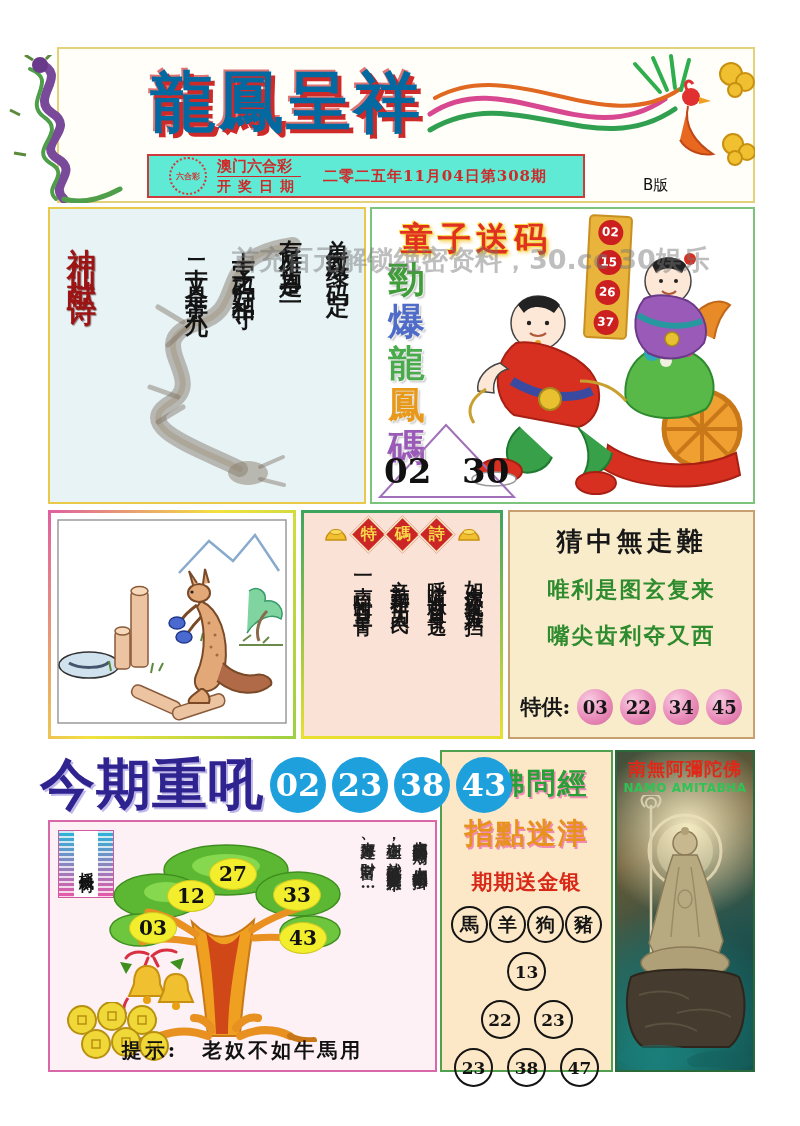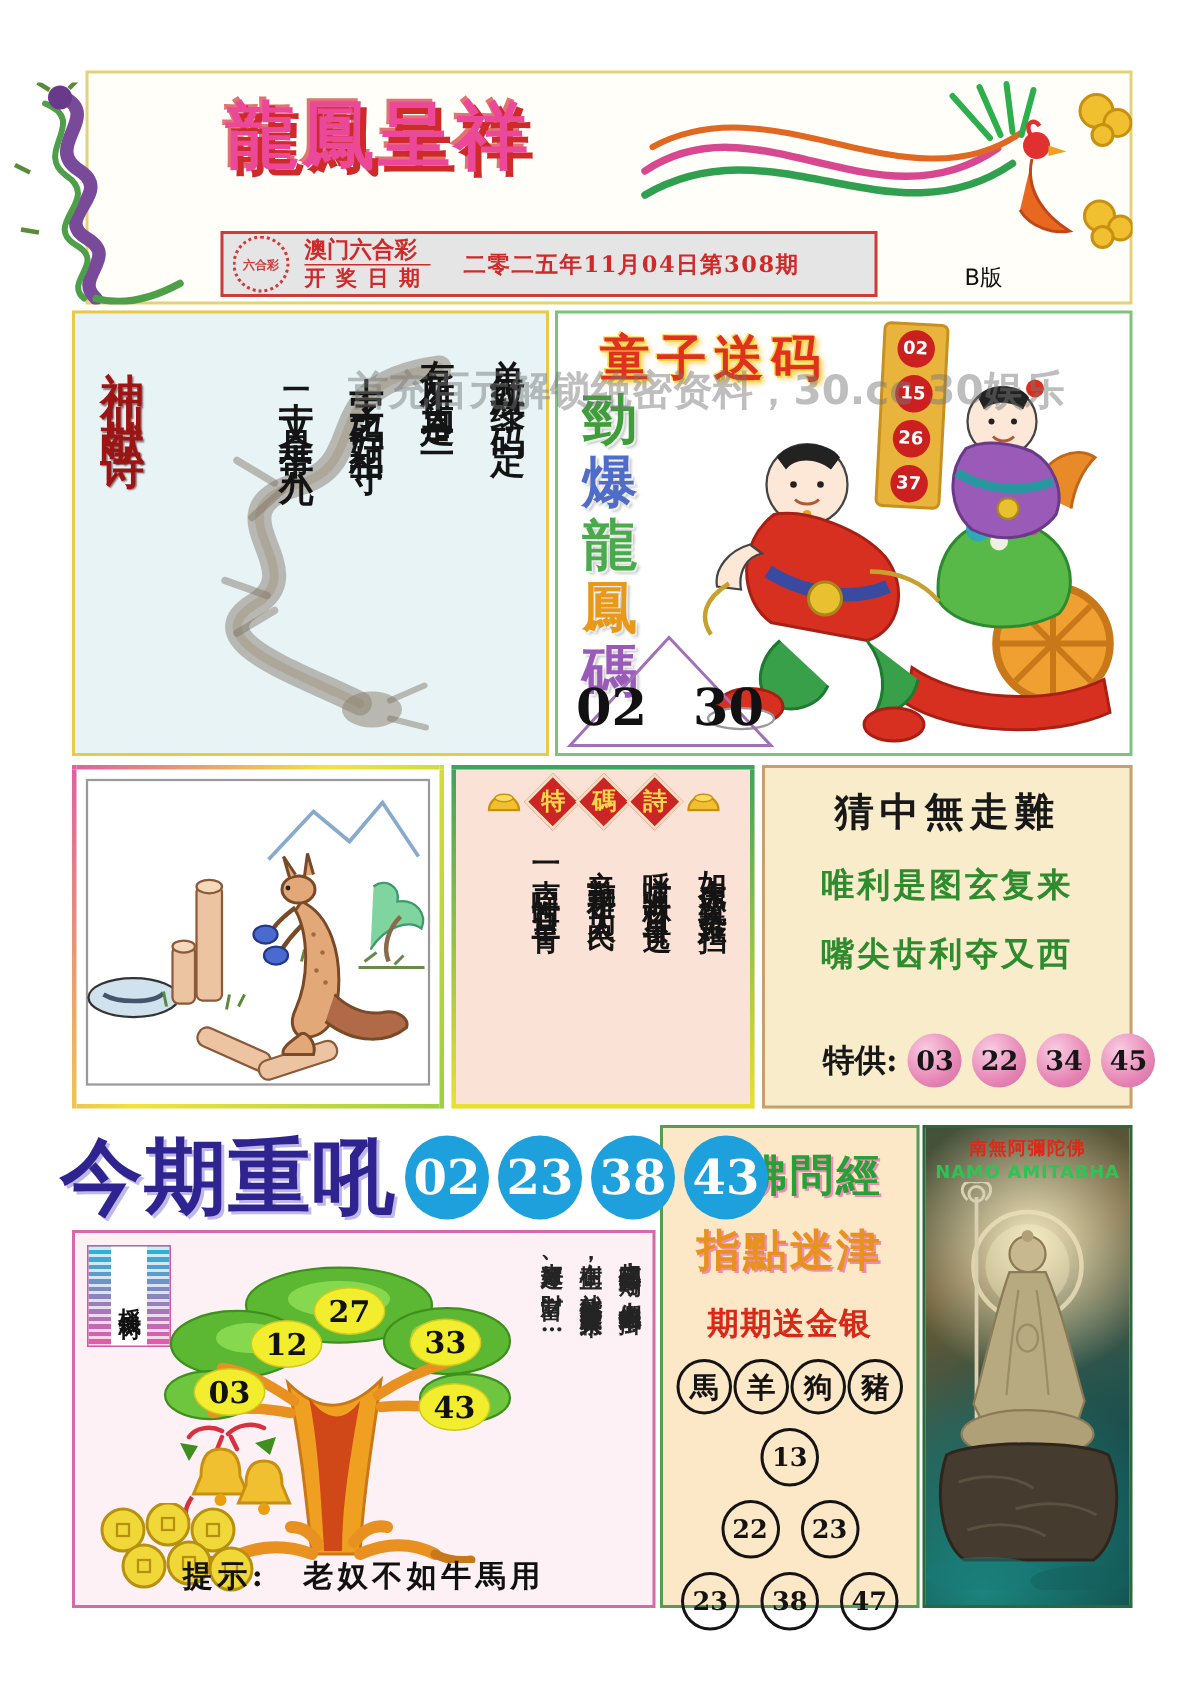--- a/index.html
+++ b/index.html
@@ -5,25 +5,25 @@
   html,body{margin:0;padding:0;background:#fff;}
   #page{position:relative;width:800px;height:1126px;background:#fff;overflow:hidden;
         font-family:"DejaVu Sans","Liberation Sans",sans-serif;}
   .abs{position:absolute;}
   .serif{font-family:"DejaVu Serif","Liberation Serif",serif;}
   .vtext{writing-mode:vertical-rl;text-orientation:upright;}
   .vcols{display:flex;flex-direction:row-reverse;align-items:flex-start;}
 
   
   .header-box{left:57px;top:47px;width:694px;height:152px;border:2px solid #e3d27a;background:#fffef9;}
-  .main-title{left:150px;top:58px;font-size:49px;font-weight:bold;color:#ec4899;letter-spacing:2px;
+  .main-title{left:150px;top:58px;font-size:66px;font-weight:bold;color:#0369a1;letter-spacing:2px;
               font-family:"DejaVu Serif","Liberation Serif",serif;
               text-shadow:4px 4px 0 #cf2a2a,-2px -2px 0 rgba(207,42,42,.65);white-space:nowrap;z-index:3;}
-  .info-box{left:147px;top:154px;width:438px;height:44px;border:2px solid #cf3a3a;background:#e5e5e5;
-            display:flex;align-items:center;gap:10px;padding-left:6px;box-sizing:border-box;z-index:4;}
+  .info-box{left:147px;top:154px;width:438px;height:44px;border:2px solid #cf3a3a;background:#5eead4;
+            display:flex;align-items:center;gap:10px;padding-left:20px;box-sizing:border-box;z-index:4;}
   .logo-circle{width:34px;height:34px;border:2px dotted #cf3a3a;border-radius:50%;display:flex;
                align-items:center;justify-content:center;color:#cf3a3a;font-size:8px;font-weight:bold;}
   .lot-name{color:#cf2a2a;font-weight:bold;font-size:15px;border-bottom:1.5px solid #cf2a2a;line-height:1.25;}
   .draw-label{color:#cf2a2a;font-weight:bold;font-size:14px;letter-spacing:7px;line-height:1.3;}
   .issue-date{color:#cf2a2a;font-weight:bold;font-size:15px;margin-left:12px;letter-spacing:1px;}
   .edition{left:643px;top:176px;font-size:15px;font-weight:normal;color:#111;z-index:4;}
 
   .watermark{left:232px;top:242px;font-size:27px;font-weight:bold;color:rgba(120,120,120,.48);
              white-space:nowrap;z-index:60;pointer-events:none;}
 
@@ -58,21 +58,21 @@
   .diamond span{transform:rotate(-45deg);color:#f8d848;font-size:16px;font-weight:bold;}
   .tema-cols{right:12px;top:52px;height:172px;gap:11px;}
   .tema-line{font-size:19px;font-weight:bold;color:#141414;letter-spacing:6px;
              font-family:"DejaVu Serif","Liberation Serif",serif;}
 
   .guess-panel{left:508px;top:510px;width:247px;height:229px;background:#f8ecca;border:2px solid #c8a070;box-sizing:border-box;text-align:center;}
   .guess-title{margin-top:12px;font-size:26px;font-weight:bold;color:#181818;letter-spacing:4px;
                font-family:"DejaVu Serif","Liberation Serif",serif;}
   .guess-line{margin-top:16px;font-size:22px;font-weight:bold;color:#2e8b2e;letter-spacing:2px;
               font-family:"DejaVu Serif","Liberation Serif",serif;}
-  .special-row{position:absolute;bottom:12px;left:0;width:100%;display:flex;align-items:center;justify-content:center;gap:7px;margin-left:28px;}
+  .special-row{position:absolute;bottom:12px;left:0;width:100%;display:flex;align-items:center;justify-content:center;gap:7px;}
   .special-label{font-size:21px;font-weight:bold;color:#181818;font-family:"DejaVu Serif","Liberation Serif",serif;}
   .pink-ball{width:36px;height:36px;border-radius:50%;background:radial-gradient(circle at 35% 30%,#f9cce2,#e787b6 60%,#d06a9e);
              color:#161616;font-size:18px;font-weight:bold;display:flex;align-items:center;justify-content:center;
              font-family:"DejaVu Serif","Liberation Serif",serif;}
 
   
   .heavy-row{left:40px;top:748px;display:flex;align-items:center;gap:6px;z-index:3;}
   .heavy-title{font-size:55px;font-weight:bold;color:#2f2390;letter-spacing:1px;text-shadow:2px 2px 0 rgba(110,95,205,.45);}
   .blue-ball{width:56px;height:56px;border-radius:50%;background:#1ea0dc;color:#fff;font-size:32px;font-weight:bold;
              display:flex;align-items:center;justify-content:center;font-family:"DejaVu Serif","Liberation Serif",serif;}
@@ -103,21 +103,21 @@
   .num-row{display:flex;justify-content:center;gap:14px;margin-top:9px;}
   .num-circ{width:35px;height:35px;border:2px solid #141414;border-radius:50%;display:flex;align-items:center;justify-content:center;
             font-size:17px;font-weight:bold;color:#141414;font-family:"DejaVu Serif","Liberation Serif",serif;}
 
   .buddha-panel{left:615px;top:750px;width:140px;height:322px;border:2px solid #2a6a3a;box-sizing:border-box;overflow:hidden;
     background:
       radial-gradient(circle at 52% 24%, rgba(250,240,200,.95), rgba(250,240,200,0) 36%),
       radial-gradient(circle at 28% 96%, rgba(30,150,140,.8), rgba(30,150,140,0) 45%),
       radial-gradient(circle at 85% 80%, rgba(20,90,90,.7), rgba(20,90,90,0) 50%),
       linear-gradient(155deg,#41503c 0%,#6a5a34 30%,#2e5248 58%,#123a3c 82%,#0c2e30 100%);}
-  .buddha-cn{margin-top:5px;text-align:center;font-size:12px;font-weight:bold;color:#e02818;letter-spacing:1px;
+  .buddha-cn{margin-top:5px;text-align:center;font-size:18px;font-weight:bold;color:#e02818;letter-spacing:1px;
              font-family:"DejaVu Serif","Liberation Serif",serif;}
   .buddha-en{text-align:center;font-size:12px;font-weight:bold;color:#2ec455;letter-spacing:.5px;}
 </style>
 </head>
 <body>
 
 <div id="page">
 
   <div class="abs header-box"></div>
 

